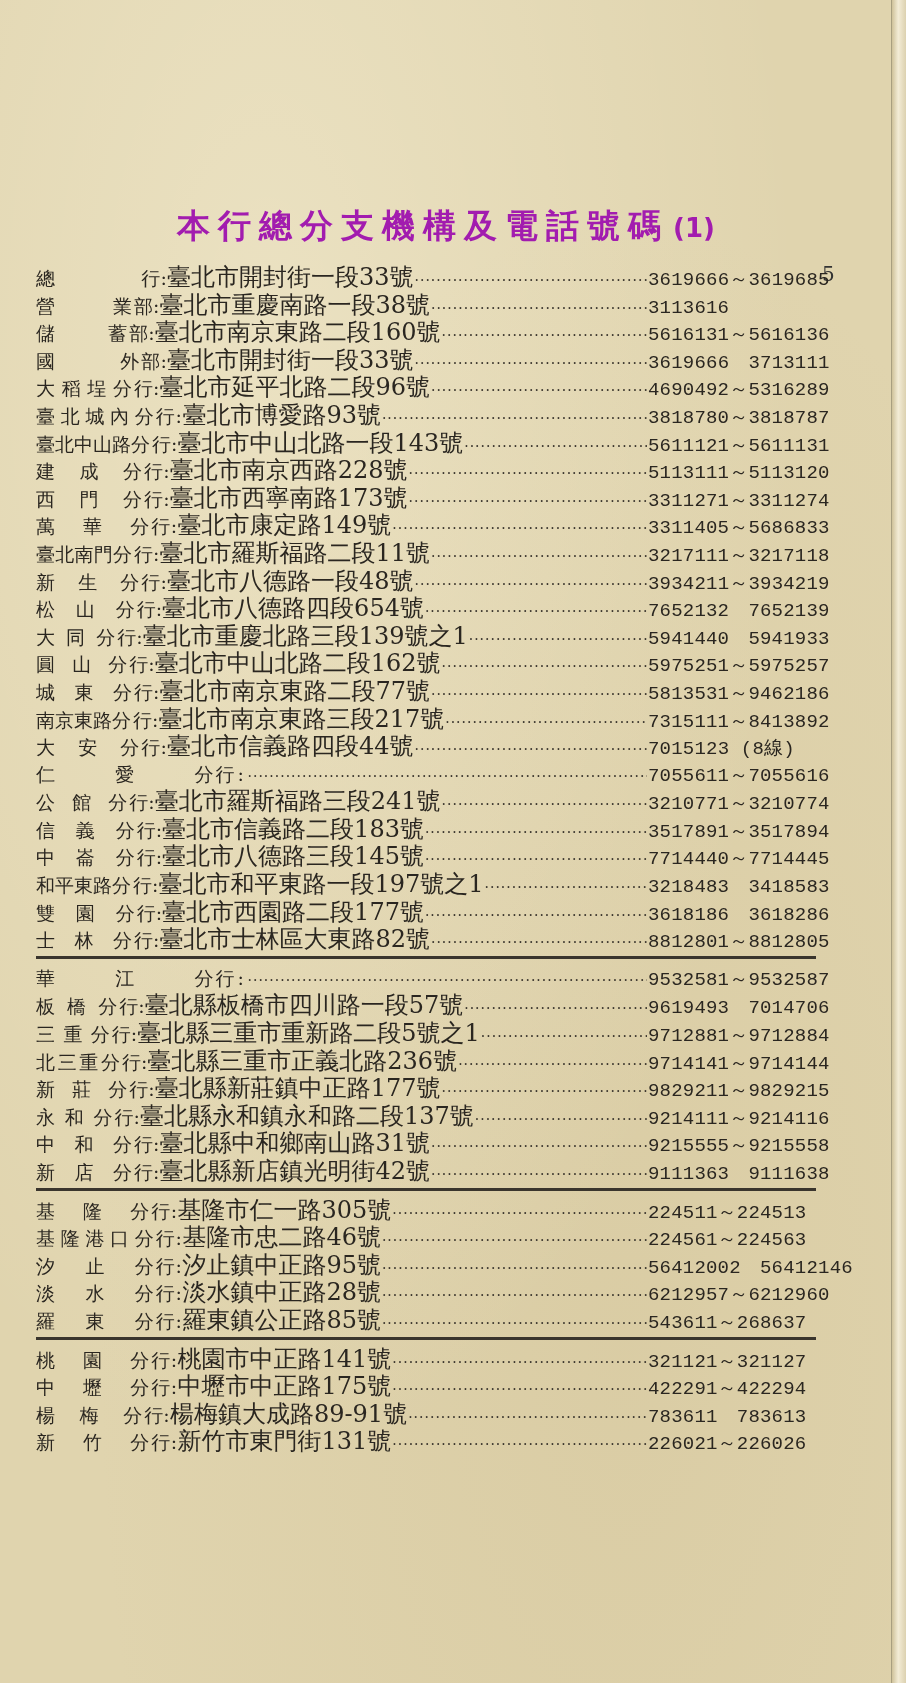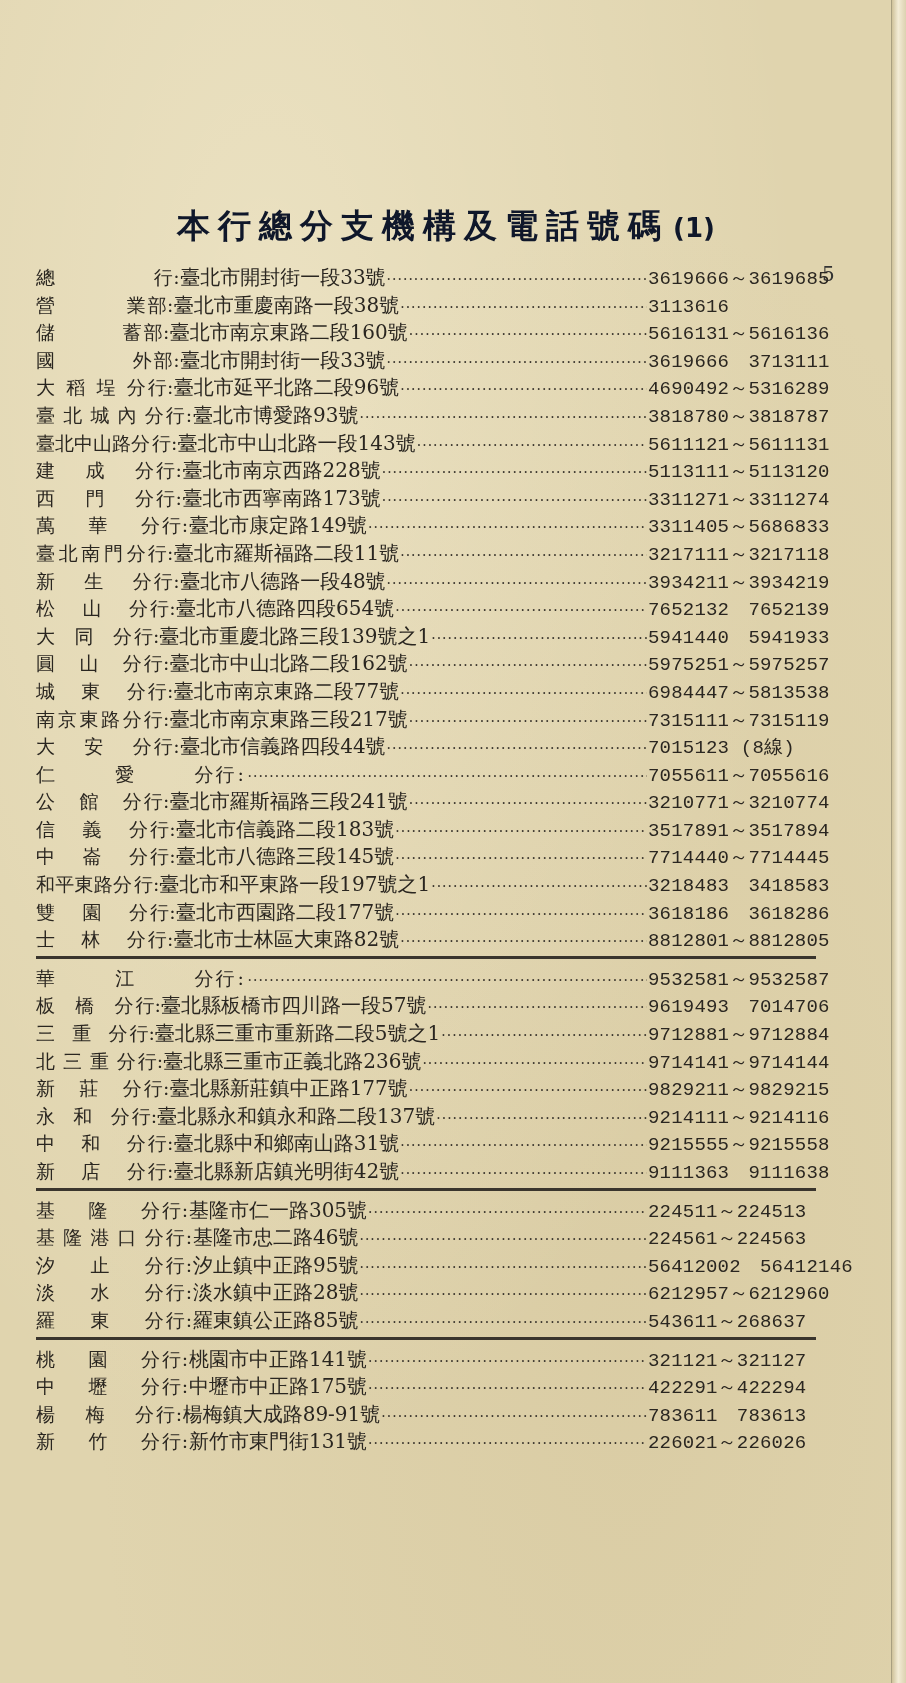--- a/index.html
+++ b/index.html
@@ -24,39 +24,39 @@
   }
   .page-number {
     position: absolute; left: 822px; top: 262px;
     font-size: 20px; color: #333;
   }
   .title {
     position: absolute; left: 0; right: 14px; top: 182px;
     text-align: center;
     font-family: "DejaVu Sans", "Liberation Sans", sans-serif;
     font-weight: bold; font-size: 33px; letter-spacing: 8px;
-    color: #0f172a;
+    color: #a21caf;
   }
   .title .part { font-size: 26px; letter-spacing: 0; margin-left: 4px; font-weight: bold; }
   .list { position: absolute; left: 36px; top: 264px; width: 780px; }
   .section { border-bottom: 3px solid #3a352d; padding-bottom: 2px; margin-bottom: 6px; }
   .section:last-child { border-bottom: none; }
   .row {
     display: flex; align-items: baseline;
     height: 27.6px; line-height: 27.6px;
     font-size: 19px; white-space: nowrap;
   }
   .name {
     width: 220px; display: flex; justify-content: space-between;
     padding-right: 2px; box-sizing: border-box;
   }
   .name span { display: inline-block; }
   .kind { width: 24px; text-align: left; }
   .colon { width: 14px; text-align: center; }
-  .addr { flex: 0 0 auto; font-size: 20px; }
+  .addr { flex: 0 0 auto; font-size: 24px; }
   .leader {
     flex: 1 1 auto; overflow: hidden; letter-spacing: 1px; color: #3a352d;
     font-size: 14px; margin: 0 1px;
   }
   .leader::before { content: "··························································································"; }
   .phone {
     width: 168px; flex: 0 0 168px; font-size: 19px; letter-spacing: 0.2px;
     font-family: Liberation Mono, monospace;
   }
 </style>
@@ -259,35 +259,35 @@
       <div class="row">
         <span class="name">
           <span>城</span>
           <span>東</span>
           <span>分</span>
         </span>
         <span class="kind">行</span>
         <span class="colon">:</span>
         <span class="addr">臺北市南京東路二段77號</span>
         <span class="leader"></span>
-        <span class="phone">6984447～5813538</span>
+        <span class="phone">5813531～9462186</span>
       </div>
       <div class="row">
         <span class="name">
           <span>南</span>
           <span>京</span>
           <span>東</span>
           <span>路</span>
           <span>分</span>
         </span>
         <span class="kind">行</span>
         <span class="colon">:</span>
         <span class="addr">臺北市南京東路三段217號</span>
         <span class="leader"></span>
-        <span class="phone">7315111～7315119</span>
+        <span class="phone">7315111～8413892</span>
       </div>
       <div class="row">
         <span class="name">
           <span>大</span>
           <span>安</span>
           <span>分</span>
         </span>
         <span class="kind">行</span>
         <span class="colon">:</span>
         <span class="addr">臺北市信義路四段44號</span>

